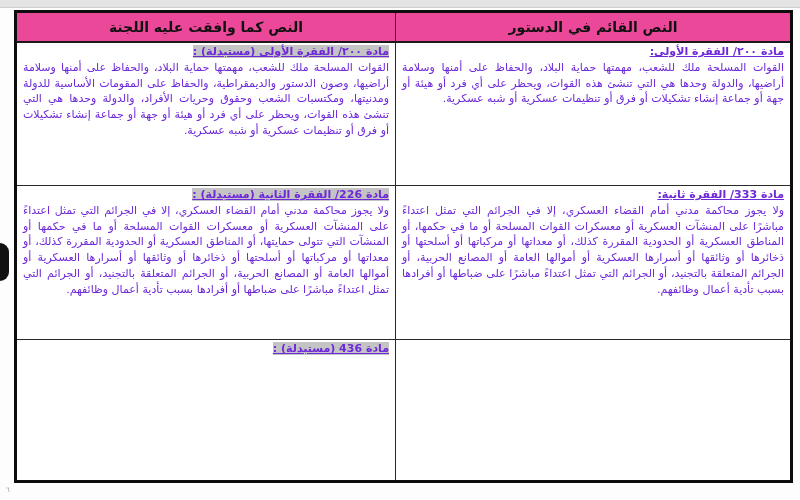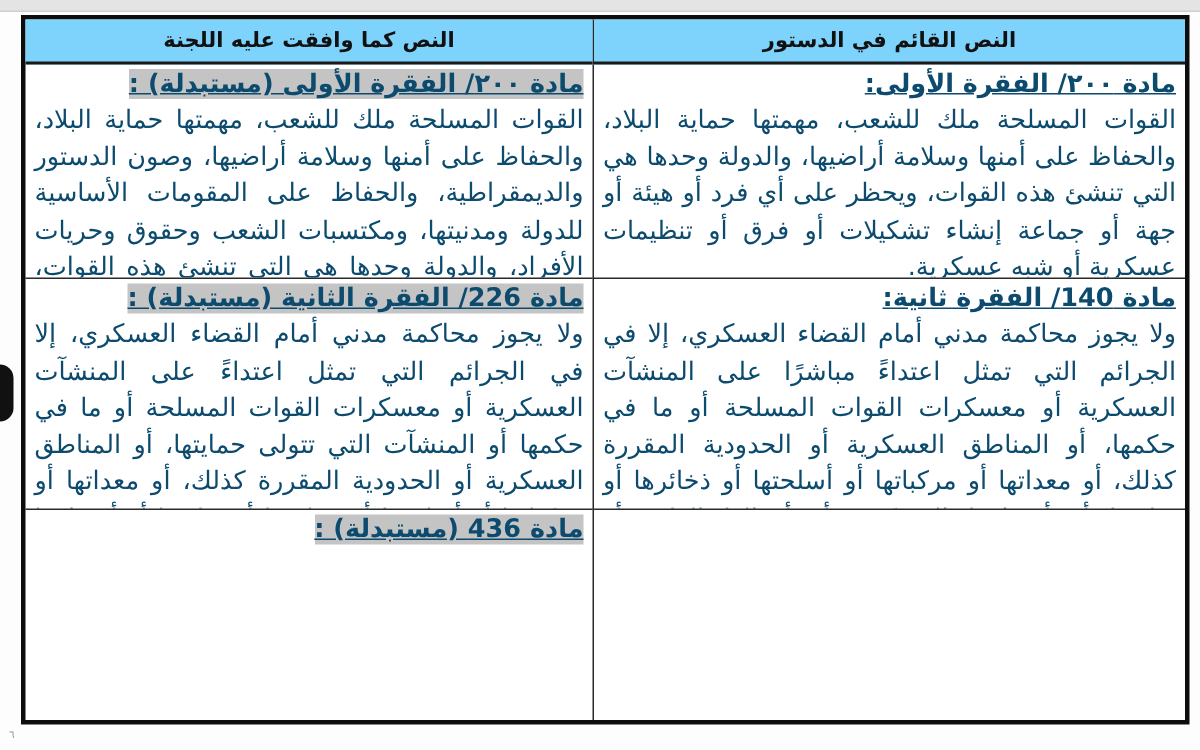--- a/index.html
+++ b/index.html
@@ -17,28 +17,28 @@
     display:grid;
     grid-template-columns:51.1% 48.9%;
     grid-template-rows:30px 143px 154px 1fr;
     direction:rtl;
     box-sizing:border-box;
   }
   .cell{
     box-sizing:border-box;
     padding:1px 6px 2px 6px;
     overflow:hidden;
-    font-size:17px;
+    font-size:11px;
     line-height:1.44;
-    color:#0c4a6e;
+    color:#6d28d9;
   }
   .col-const{border-left:1px solid #2a2a2a;}
   .rb{border-bottom:1px solid #2a2a2a;}
   .hcell{
-    background:#7dd3fc;
+    background:#ec4899;
     display:flex;align-items:center;justify-content:center;
     font-weight:bold;font-size:14px;color:#111;
     border-bottom:2px solid #1a1a1a;
     padding:0;
   }
   .art-head{font-weight:bold;white-space:nowrap;}
   .u{text-decoration:underline;}
   .hl{background:#c4c4c4;}
   .art-body{text-align:justify;}
   .art-body .tail-u{text-decoration:underline;}
@@ -58,21 +58,21 @@
   <div class="cell rb col-const">
     <div class="art-head"><span class="u">مادة ٢٠٠/ الفقرة الأولى:</span></div>
     <div class="art-body">القوات المسلحة ملك للشعب، مهمتها حماية البلاد، والحفاظ على أمنها وسلامة أراضيها، والدولة وحدها هي التي تنشئ هذه القوات، ويحظر على أي فرد أو هيئة أو جهة أو جماعة إنشاء تشكيلات أو فرق أو تنظيمات عسكرية أو شبه عسكرية.</div>
   </div>
   <div class="cell rb">
     <div class="art-head"><span class="u hl">مادة ٢٠٠/ الفقرة الأولى (مستبدلة) :</span></div>
     <div class="art-body">القوات المسلحة ملك للشعب، مهمتها حماية البلاد، والحفاظ على أمنها وسلامة أراضيها، وصون الدستور والديمقراطية، والحفاظ على المقومات الأساسية للدولة ومدنيتها، ومكتسبات الشعب وحقوق وحريات الأفراد، والدولة وحدها هي التي تنشئ هذه القوات، ويحظر على أي فرد أو هيئة أو جهة أو جماعة إنشاء تشكيلات أو فرق أو تنظيمات عسكرية أو شبه عسكرية.</div>
   </div>
 
   <div class="cell rb col-const">
-    <div class="art-head"><span class="u">مادة 140/ الفقرة ثانية:</span></div>
+    <div class="art-head"><span class="u">مادة 333/ الفقرة ثانية:</span></div>
     <div class="art-body">ولا يجوز محاكمة مدني أمام القضاء العسكري، إلا في الجرائم التي تمثل اعتداءً مباشرًا على المنشآت العسكرية أو معسكرات القوات المسلحة أو ما في حكمها، أو المناطق العسكرية أو الحدودية المقررة كذلك، أو معداتها أو مركباتها أو أسلحتها أو ذخائرها أو وثائقها أو أسرارها العسكرية أو أموالها العامة أو المصانع الحربية، أو الجرائم المتعلقة بالتجنيد، أو الجرائم التي تمثل اعتداءً مباشرًا على ضباطها أو أفرادها بسبب تأدية أعمال وظائفهم.</div>
   </div>
   <div class="cell rb">
     <div class="art-head"><span class="u hl">مادة 226/ الفقرة الثانية (مستبدلة) :</span></div>
     <div class="art-body">ولا يجوز محاكمة مدني أمام القضاء العسكري، إلا في الجرائم التي تمثل اعتداءً على المنشآت العسكرية أو معسكرات القوات المسلحة أو ما في حكمها أو المنشآت التي تتولى حمايتها، أو المناطق العسكرية أو الحدودية المقررة كذلك، أو معداتها أو مركباتها أو أسلحتها أو ذخائرها أو وثائقها أو أسرارها العسكرية أو أموالها العامة أو المصانع الحربية، أو الجرائم المتعلقة بالتجنيد، أو الجرائم التي تمثل اعتداءً مباشرًا على ضباطها أو أفرادها بسبب تأدية أعمال وظائفهم.</div>
   </div>
 
   <div class="cell col-const">
   </div>
   <div class="cell">

